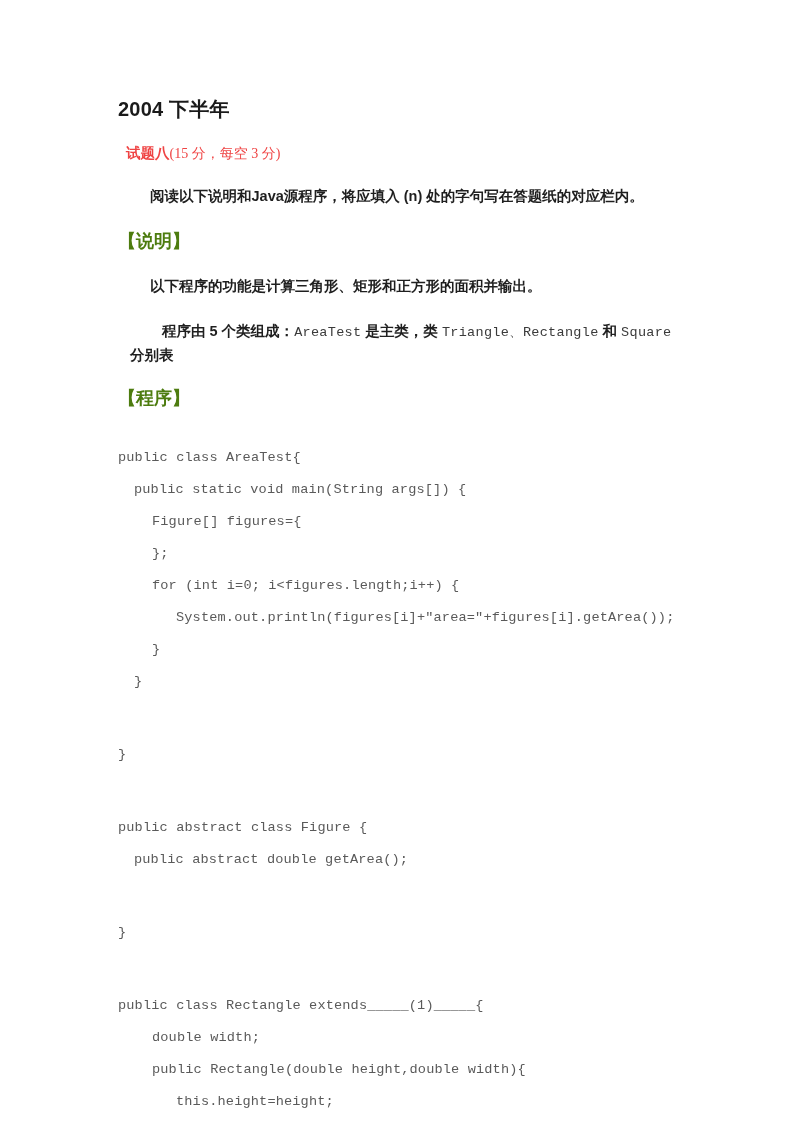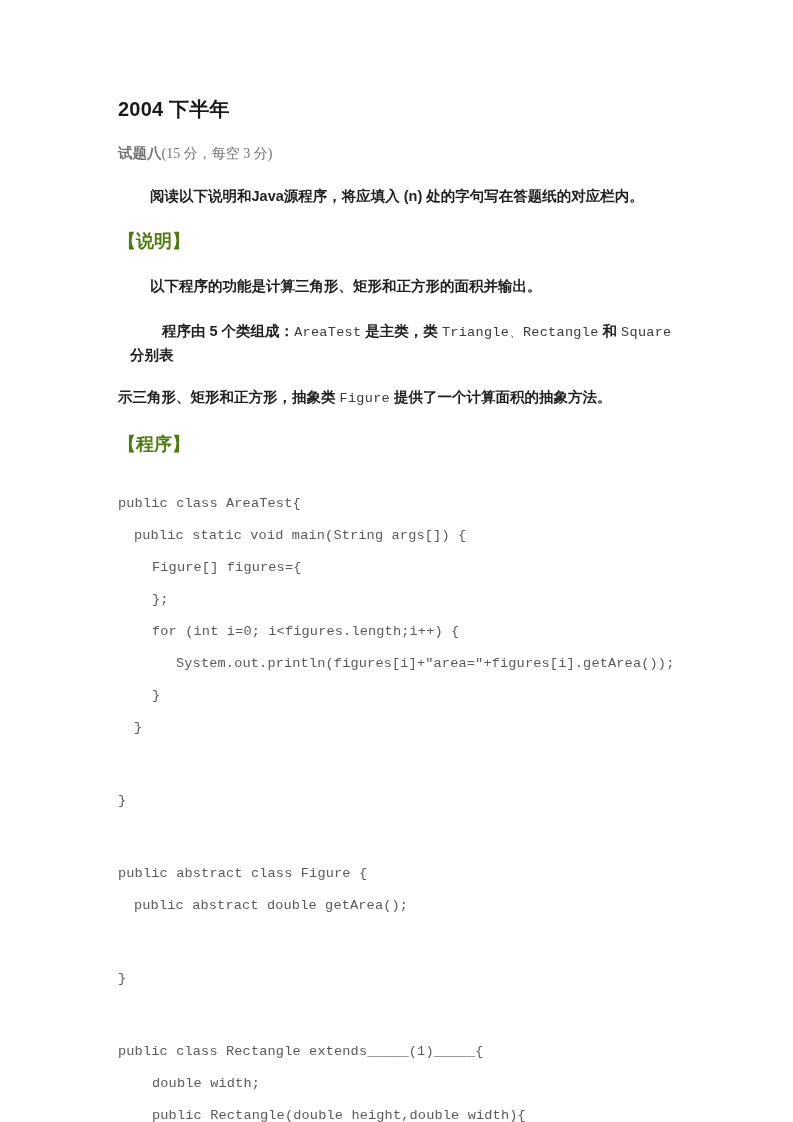--- a/index.html
+++ b/index.html
@@ -27,22 +27,22 @@
     font-family: "Liberation Sans", "DejaVu Sans", sans-serif;
     font-weight: bold;
     font-size: 20px;
     color: #1a1a1a;
     margin: 0 0 21px 0;
     letter-spacing: 0.2px;
   }
   .sub-head {
     font-family: "Liberation Sans", "DejaVu Sans", sans-serif;
     font-size: 14.5px;
-    color: #737373;
-    margin: 0 0 22px 0;
+    color: #ef4444;
+    margin: 0 0 22px 8px;
     font-weight: 600;
   }
   .sub-head .paren {
     font-family: "Liberation Serif", "DejaVu Serif", serif;
     font-weight: normal;
     font-size: 14px;
   }
   .section-tag {
     font-family: "Liberation Sans", "DejaVu Sans", sans-serif;
     font-size: 18px;
@@ -108,23 +108,20 @@
     <p class="para indent">阅读以下说明和Java源程序，将应填入 (n)  处的字句写在答题纸的对应栏内。</p>
 
     <div class="section-tag">【说明】</div>
 
     <p class="para indent">以下程序的功能是计算三角形、矩形和正方形的面积并输出。</p>
 
     <p class="para indent tight">
       <span>程序由 5 个类组成：</span><span class="mono-inline">AreaTest</span><span> 是主类，类 </span><span class="mono-inline">Triangle、Rectangle</span><span> 和 </span><span class="mono-inline">Square</span><span> 分别表</span>
     </p>
 
-    <p class="para">
-      <span>示三角形、矩形和正方形，抽象类 </span><span class="mono-inline">Figure</span><span> 提供了一个计算面积的抽象方法。</span>
-    </p>
 
     <div class="section-tag">【程序】</div>
 
     <div class="code-block">
       <div class="code-line ind-0">public class AreaTest{</div>
       <div class="code-line ind-1">public static void main(String args[]) {</div>
       <div class="code-line ind-2">Figure[] figures={</div>
       <div class="code-line ind-2">};</div>
       <div class="code-line ind-2">for (int i=0; i&lt;figures.length;i++) {</div>
       <div class="code-line ind-3">System.out.println(figures[i]+"area="+figures[i].getArea());</div>

